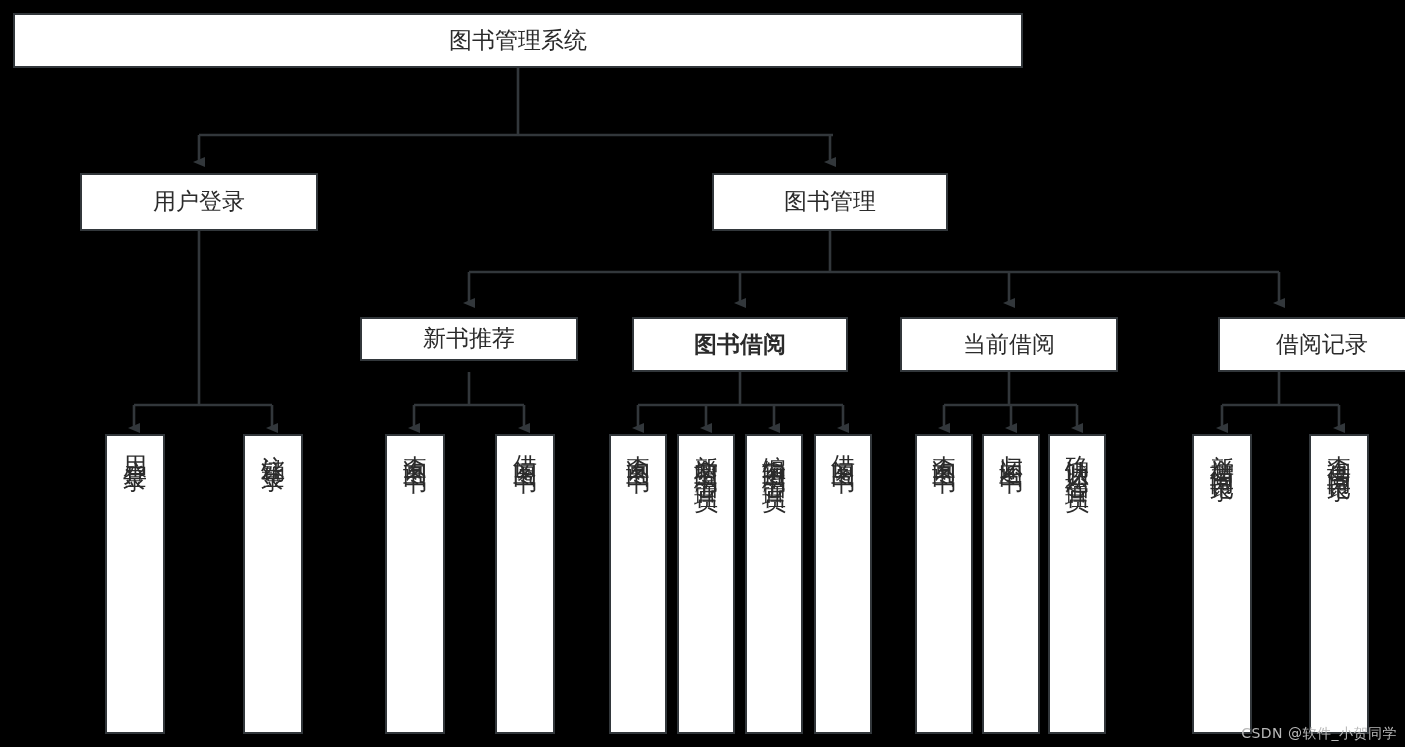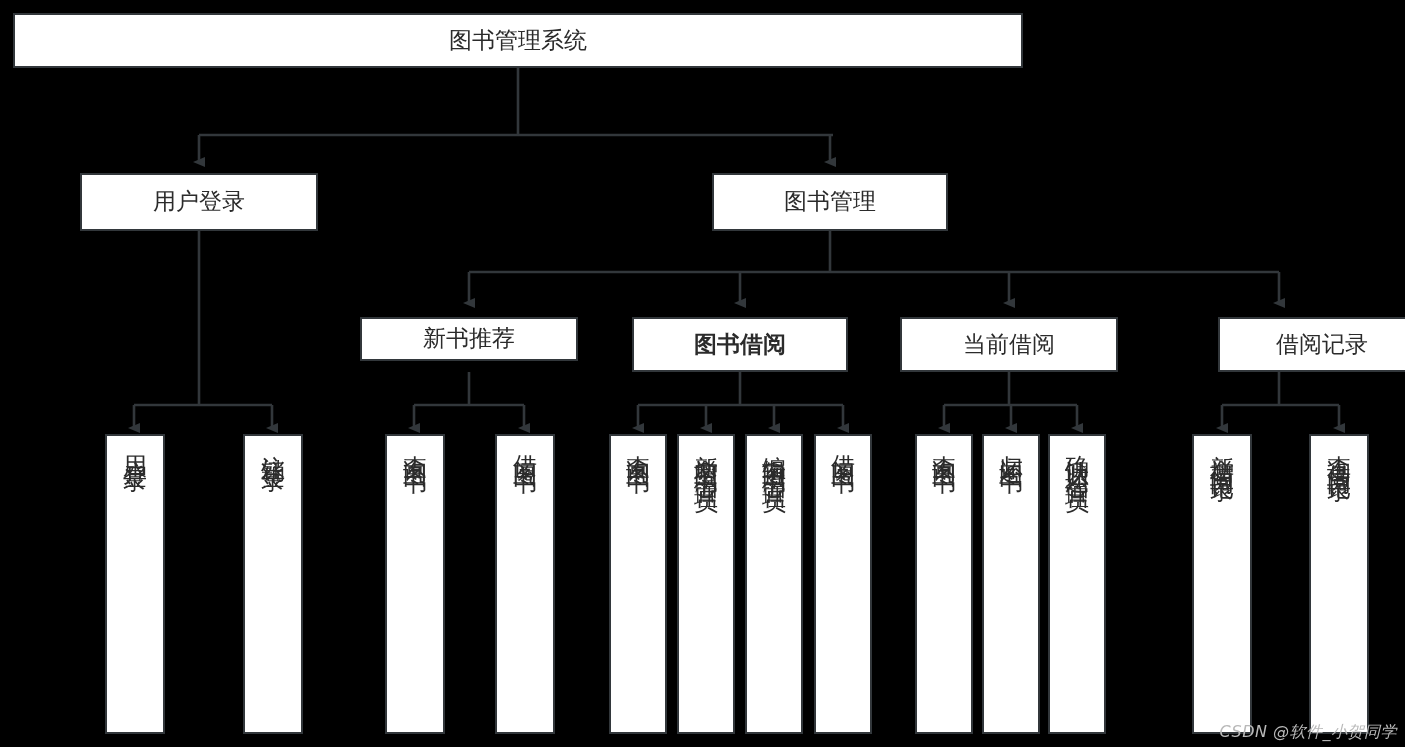--- a/index.html
+++ b/index.html
@@ -57,26 +57,25 @@
     font-size: 24px;
     letter-spacing: 5px;
     line-height: 1;
     white-space: pre;
     margin-top: 0;
   }
   .watermark {
     position: absolute;
     right: 8px;
     bottom: 4px;
-    font-size: 16px;
+    font-size: 14px;
     color: #b9b9b9;
     letter-spacing: 0.5px;
     white-space: nowrap;
     font-family: "DejaVu Sans", "Liberation Sans", sans-serif;
-    font-style: italic;
   }
 </style>
 </head>
 <body>
 
 <div id="canvas">
 
   <svg id="edges" viewBox="0 0 1405 747">
     <defs>
       <marker id="arrow" markerWidth="12" markerHeight="12" refX="5" refY="6" orient="auto" markerUnits="userSpaceOnUse">

